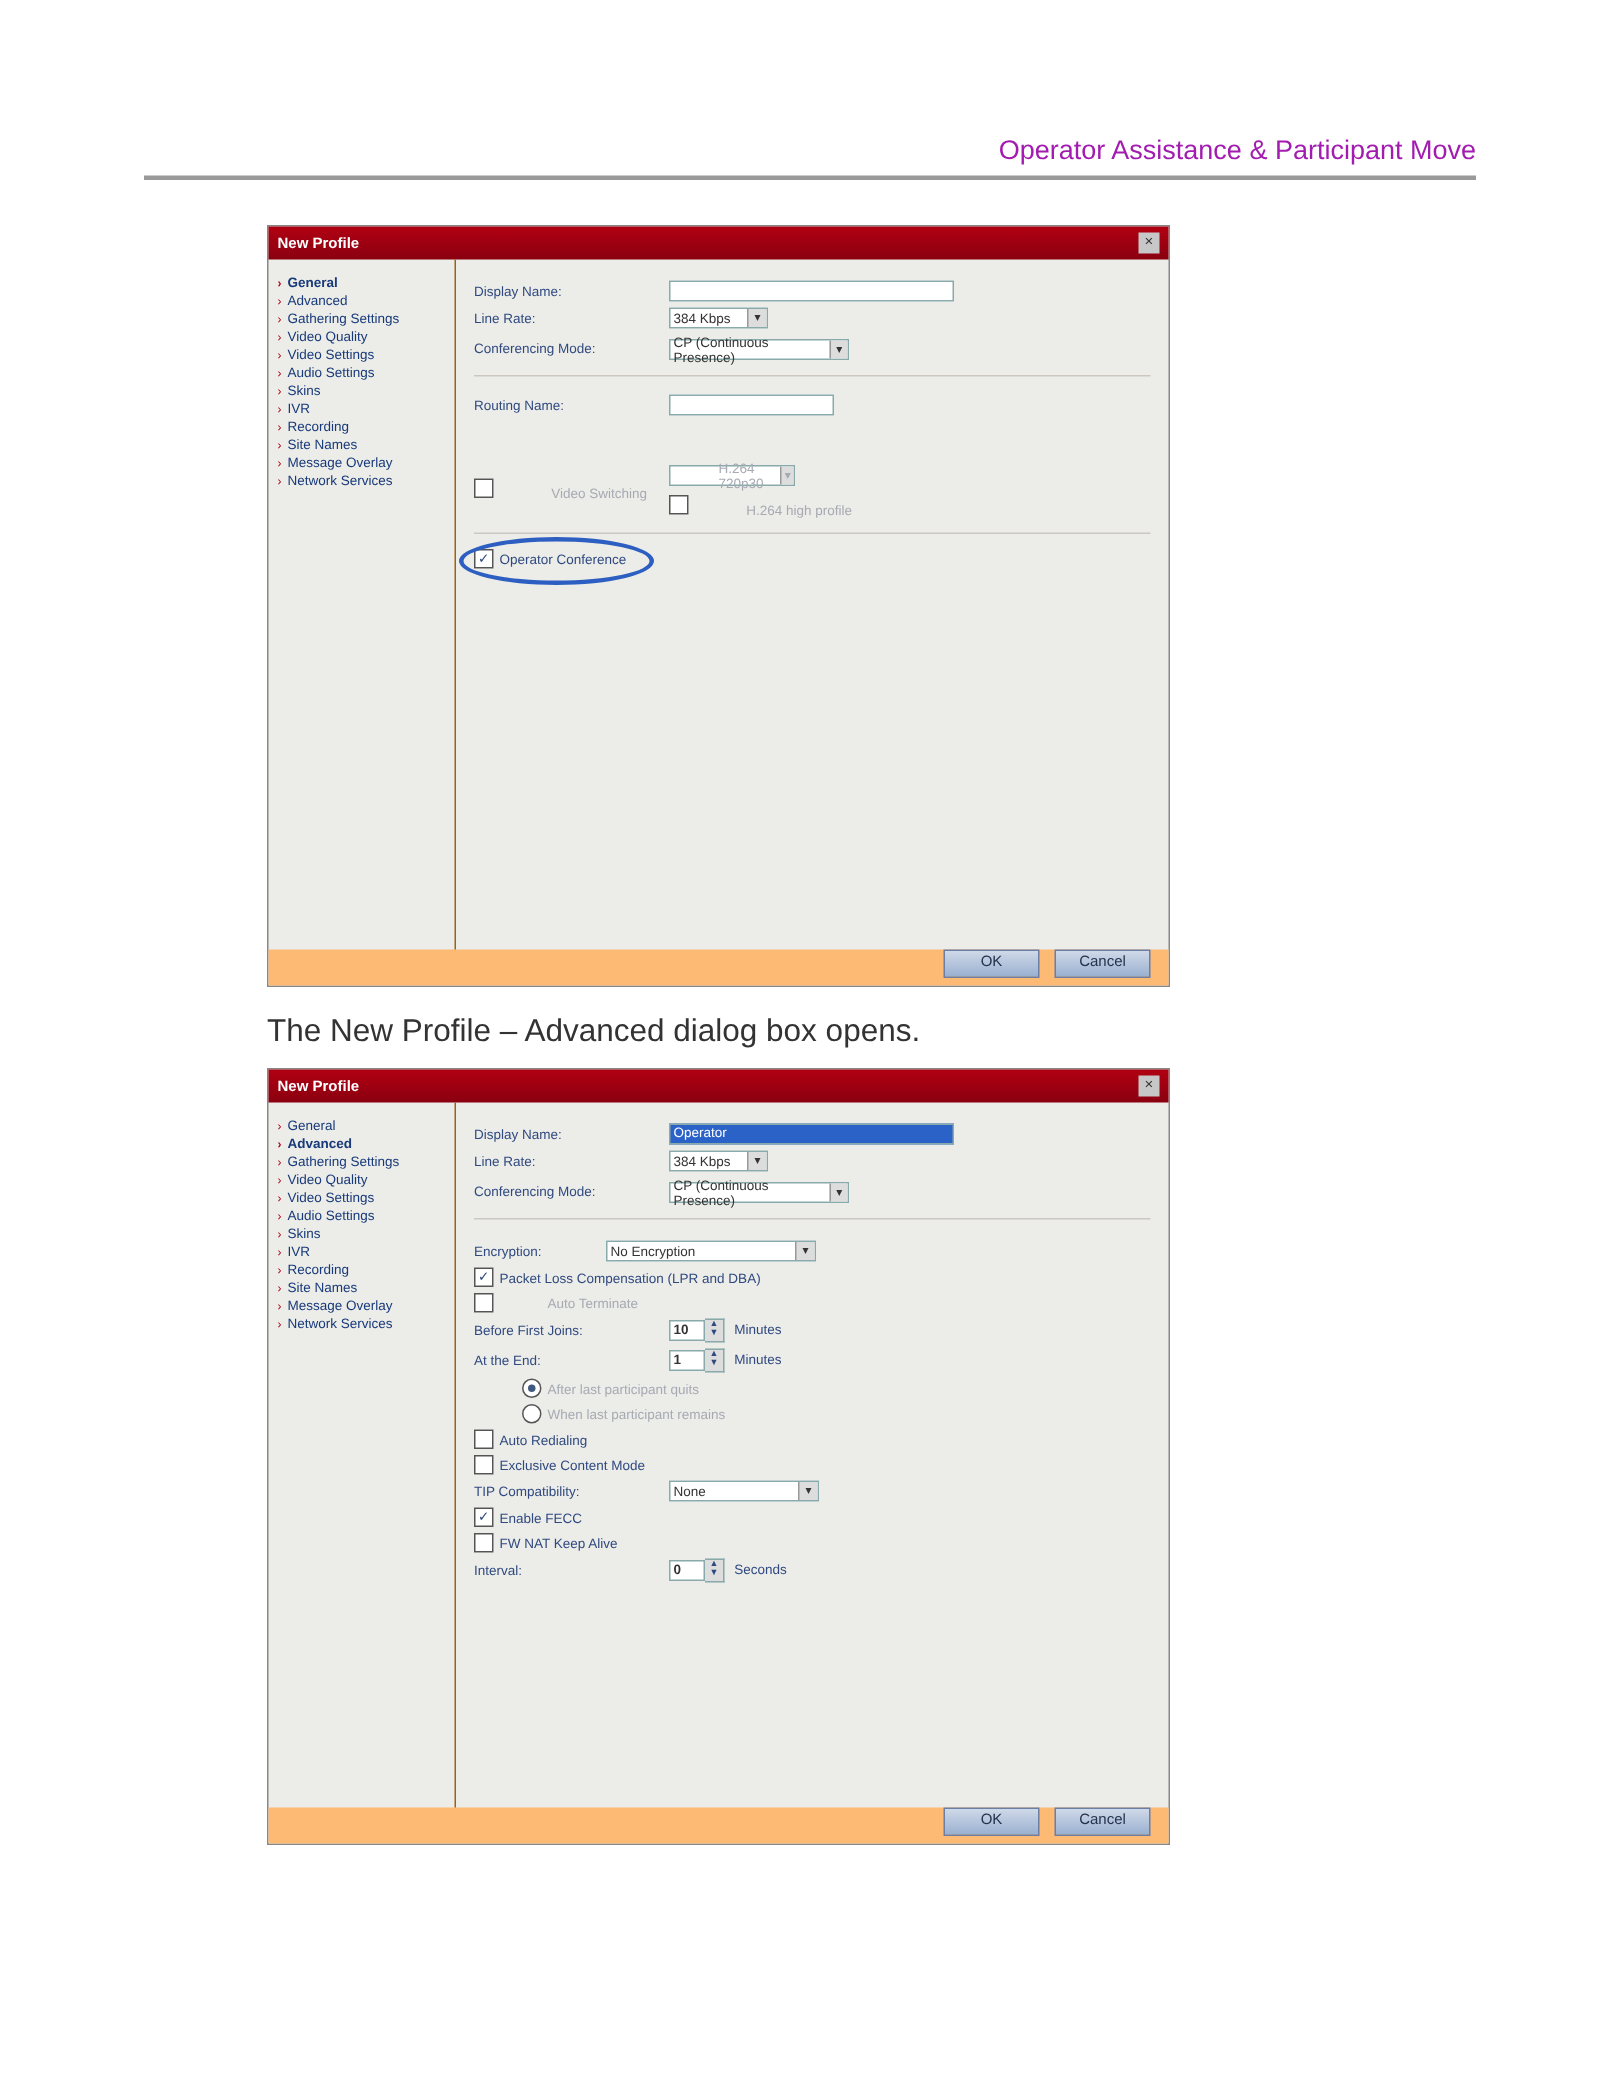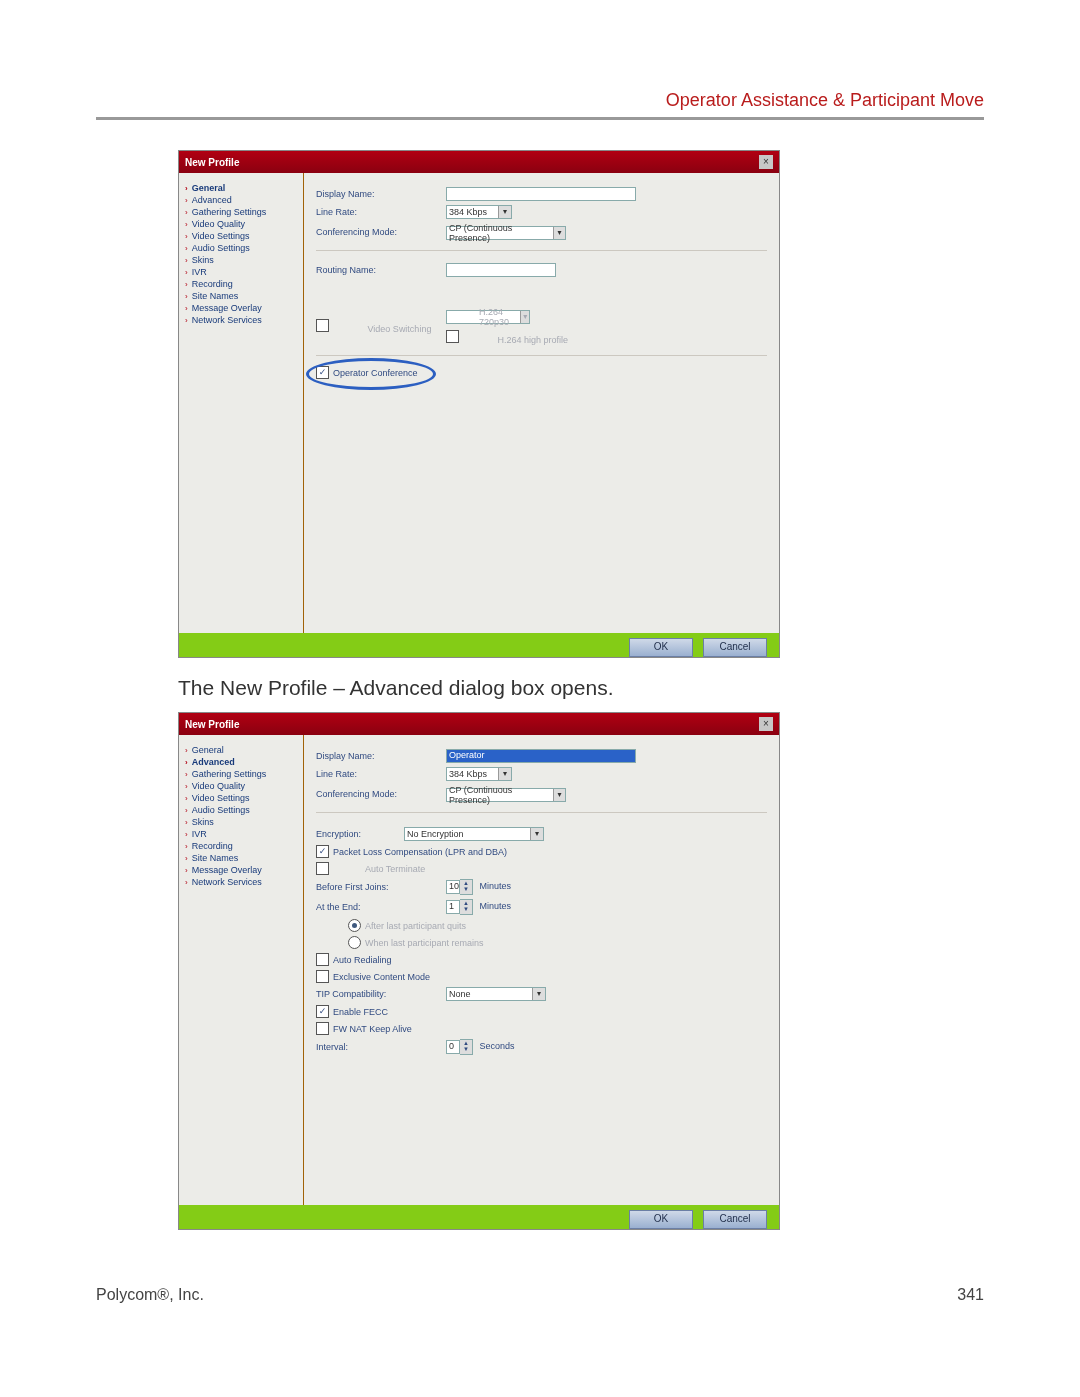--- a/index.html
+++ b/index.html
@@ -7,21 +7,21 @@
     background: #fff;
     font-family: Arial, Helvetica, sans-serif;
     color: #333;
     width: 1080px;
   }
   .page {
     padding: 90px 96px 50px 96px;
   }
   .header-line {
     font-size: 18px;
-    color: #b91c1c;
+    color: #a21caf;
     text-align: right;
     border-bottom: 3px solid #999;
     padding-bottom: 6px;
     margin-bottom: 30px;
   }
   .step {
     font-size: 17.5px;
     color: #333;
     margin: 18px 0 12px 50px;
   }
@@ -133,25 +133,25 @@
   .hr { border-top:1px solid #ccc8c0; margin:10px 0; }
   .callout-ring {
     position: absolute;
     border: 3px solid #2c5fc1;
     border-radius: 50%;
     width: 124px;
     height: 26px;
     pointer-events: none;
   }
   .buttonbar {
-    background:#84cc16;
+    background:#fdba74;
     height:24px;
     display:flex;
     justify-content:flex-end;
-    align-items:flex-end;
+    align-items:flex-start;
     gap:10px;
     padding:0 12px;
   }
   .btn {
     width: 62px;
     height:17px;
     background: linear-gradient(#cfd9e8,#9ab0d0);
     border:1px solid #6b7fa5;
     font-size:10px;
     text-align:center;
@@ -159,21 +159,21 @@
     color:#24324e;
   }
   .radio {
     width:11px;height:11px;border:1px solid #555;border-radius:50%;background:#fff;
     display:inline-flex;align-items:center;justify-content:center;margin-right:4px;
   }
   .radio .dot{width:5px;height:5px;border-radius:50%;background:#3f597e;}
   .spin {
     display:inline-flex;align-items:center;
   }
-  .spin .num { width:14px;}
+  .spin .num { width:24px;font-weight:bold;}
   .spin .arrows {
     width:12px;height:14px;border:1px solid #8aa;border-left:none;background:#ddd;
     font-size:6px;display:flex;flex-direction:column;line-height:6px;text-align:center;
   }
 
   .footer {
     margin-top: 56px;
     display:flex;
     justify-content:space-between;
     font-size: 16px;
@@ -485,18 +485,14 @@
           </div>
         </div>
       </div>
     </div>
     <div class="buttonbar">
       <div class="btn">OK</div>
       <div class="btn">Cancel</div>
     </div>
   </div>
 
-  <div class="footer">
-    <span>Polycom®, Inc.</span>
-    <span>341</span>
-  </div>
 
 </div>
 
 </body></html>

